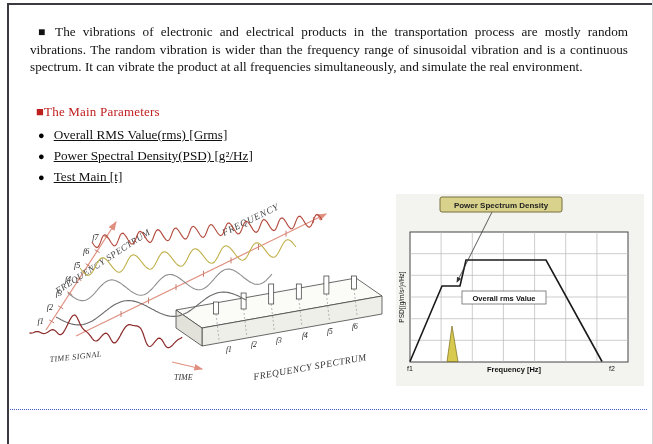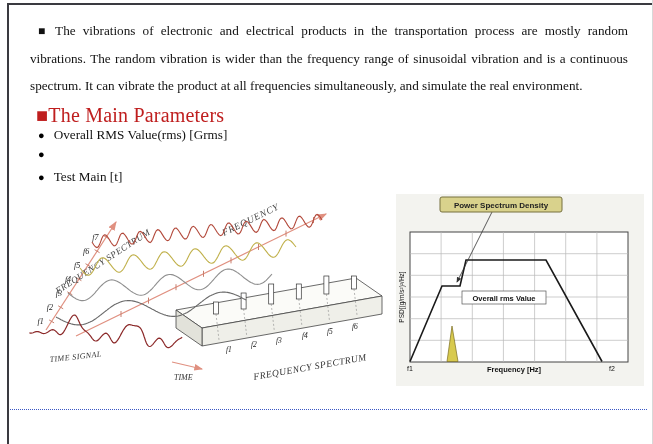--- a/index.html
+++ b/index.html
@@ -2,28 +2,28 @@
 <html><head>
 <meta charset="utf-8">
 <style>
   html,body{margin:0;padding:0;}
   body{width:653px;height:444px;position:relative;background:#ffffff;
        font-family:"Liberation Serif",serif;overflow:hidden;color:#111;}
   .abs{position:absolute;}
   .frame-top{left:7px;right:0;top:3px;border-top:2px solid #3a3a40;height:0;}
   .frame-left{left:7px;top:3px;bottom:0;border-left:2px solid #3a3a40;width:0;}
   .edge-right{right:0;top:0;bottom:0;border-right:1px solid #d8d8d8;width:0;}
-  .intro{left:30px;top:4px;width:598px;font-size:13.2px;line-height:27px;
+  .intro{left:30px;top:10px;width:598px;font-size:13.2px;line-height:17px;
          text-align:justify;text-indent:8px;}
   .intro .sq{font-size:12px;margin-right:6px;}
-  .heading{left:36px;top:104px;font-size:20px;letter-spacing:.2px;}
+  .heading{left:36px;top:104px;font-size:13px;letter-spacing:.2px;}
   .param-list{left:38px;top:127px;width:400px;}
   .param-item{display:flex;align-items:baseline;height:21px;}
   .param-item .dot{font-size:11px;margin-right:9px;color:#000;}
-  .param-item .lbl{font-size:13.2px;}
+  .param-item .lbl{font-size:13.2px;text-decoration:underline;}
   .diagram-left{left:24px;top:190px;}
   .diagram-right{left:396px;top:194px;}
   .dotted-sep{left:10px;right:6px;top:409px;border-top:1.5px dotted #3a57c4;height:0;}
   svg text{user-select:none;}
 </style>
 </head>
 <body>
 
 <div class="abs frame-top"></div>
 <div class="abs frame-left"></div>
@@ -33,20 +33,21 @@
 
 <div class="abs heading" id="heading" style="color: rgb(191, 30, 30);">■The Main Parameters</div>
 
 <div class="abs param-list">
   <div class="param-item">
     <span class="dot">●</span>
     <span class="lbl">Overall RMS Value(rms) [Grms]</span>
   </div>
   <div class="param-item">
     <span class="dot">●</span>
+    <span class="lbl">Power Spectral Density(PSD) [g²/Hz]</span>
   </div>
   <div class="param-item">
     <span class="dot">●</span>
     <span class="lbl">Test Main [t]</span>
   </div>
 </div>
 
 <svg class="abs diagram-left" width="368" height="216" viewBox="0 0 368 216">
   <defs>
     <marker id="arrS" markerWidth="9" markerHeight="8" refX="7" refY="3" orient="auto">

